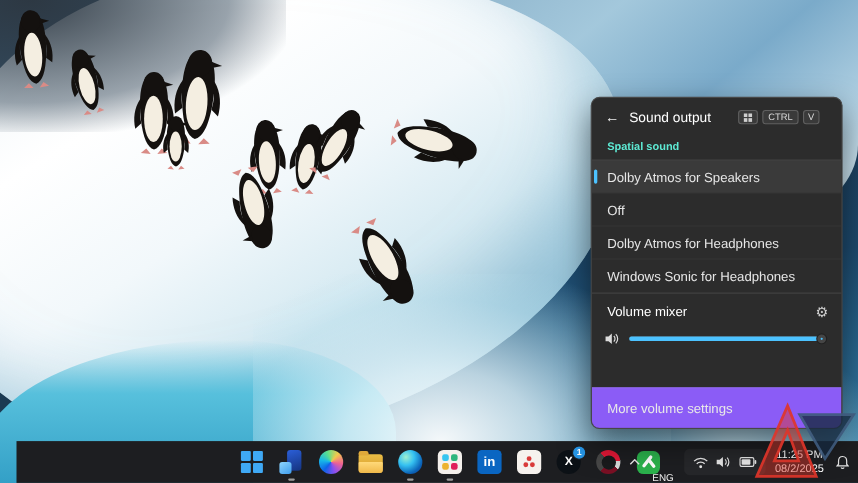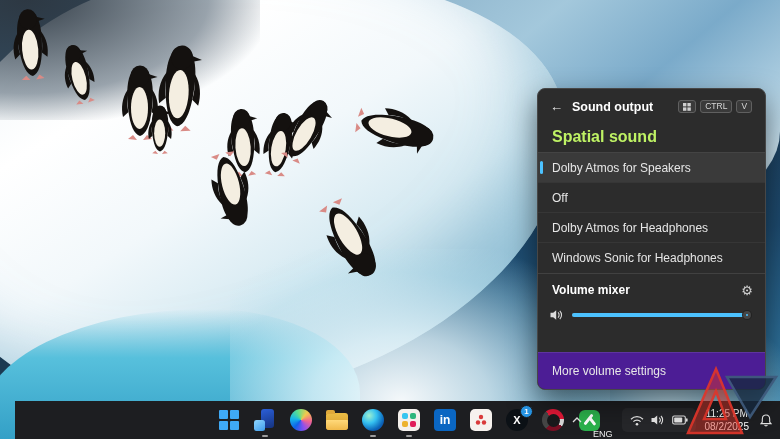--- a/index.html
+++ b/index.html
@@ -29,43 +29,43 @@
     background:radial-gradient(ellipse at 50% 90%, rgba(235,250,255,.8) 0%, rgba(190,228,242,.35) 50%, transparent 75%); }
   .penguins-svg { position:absolute; inset:0; }
 
   
   .flyout { position:absolute; top:88px; right:14px; width:229px; height:302px;
     background:#2c2c2c; border:1px solid #474747; border-radius:8px;
     box-shadow:0 12px 28px rgba(0,0,0,.5); color:#ececec; font-size:12px;
     display:flex; flex-direction:column; overflow:hidden; z-index:5; }
   .fly-header { display:flex; align-items:center; padding:10px 12px 6px 12px; gap:9px; }
   .back-btn { color:#eee; font-size:13px; cursor:default; }
-  .fly-title { font-weight:700; font-size:12.5px; color:#fff; }
+  .fly-title { font-weight:400; font-size:12.5px; color:#fff; }
   .keys { display:flex; gap:4px; align-items:center; margin-left:16px; }
   .key { border:1px solid #606060; background:#3a3a3a; color:#d8d8d8; border-radius:3px;
     font-size:8.5px; padding:1.5px 4px; line-height:1; display:flex; align-items:center; gap:1px; }
-  .section-label { padding:8px 14px 6px 14px; font-weight:700; font-size:16px; color:#bef264; }
+  .section-label { padding:8px 14px 6px 14px; font-weight:700; font-size:10px; color:#5eead4; }
   .opt { height:30px; display:flex; align-items:center; padding:0 14px; position:relative;
     border-top:1px solid rgba(255,255,255,.05); color:#e6e6e6; }
   .opt.selected { background:#3a3a3a; }
   .opt.selected::before { content:""; position:absolute; left:2px; top:8px; bottom:8px; width:3px;
     border-radius:2px; background:var(--accent); }
   .mix-row { display:flex; align-items:center; justify-content:space-between;
     padding:9px 12px 2px 14px; border-top:1px solid rgba(255,255,255,.10); margin-top:1px; }
-  .mix-label { font-weight:700; color:#fff; }
+  .mix-label { font-weight:400; color:#fff; }
   .gear { color:#cfcfcf; font-size:13px; line-height:1; }
   .slider-row { display:flex; align-items:center; gap:9px; padding:10px 16px 12px 12px; }
   .spk-glyph { flex:0 0 auto; display:flex; }
   .track { flex:1; height:4px; background:#5c5c5c; border-radius:2px; position:relative; }
   .fill { position:absolute; left:0; top:0; height:100%; background:var(--accent); border-radius:2px; }
   .thumb { position:absolute; right:-7px; top:50%; transform:translateY(-50%);
     width:8px; height:8px; border-radius:50%; background:var(--accent);
     border:3px solid #454545; box-shadow:0 0 0 1px #222; }
   .fly-footer { margin-top:auto; border-top:1px solid rgba(255,255,255,.10);
-    background:#4c1d95; padding:11px 14px; color:#e8e8e8; }
+    background:#8b5cf6; padding:11px 14px; color:#e8e8e8; }
 
   
   .taskbar { position:absolute; left:15px; right:0; bottom:0; height:38px; background:#1d1e21; z-index:4; }
   .tb-center { position:absolute; left:200px; top:0; height:100%; display:flex; align-items:center; gap:8px; }
   .tb-icon { position:relative; width:28px; height:28px; display:flex; align-items:center; justify-content:center; border-radius:4px; }
   .tb-icon.running::after { content:""; position:absolute; bottom:-3px; left:50%; transform:translateX(-50%);
     width:6px; height:2.5px; border-radius:2px; background:#9d9d9d; }
   .i-start { width:20px; height:20px; display:grid; grid-template-columns:1fr 1fr; gap:2px; }
   .i-start i { background:#3fa9f5; border-radius:1px; }
   .i-phonelink { position:relative; width:22px; height:22px; }

